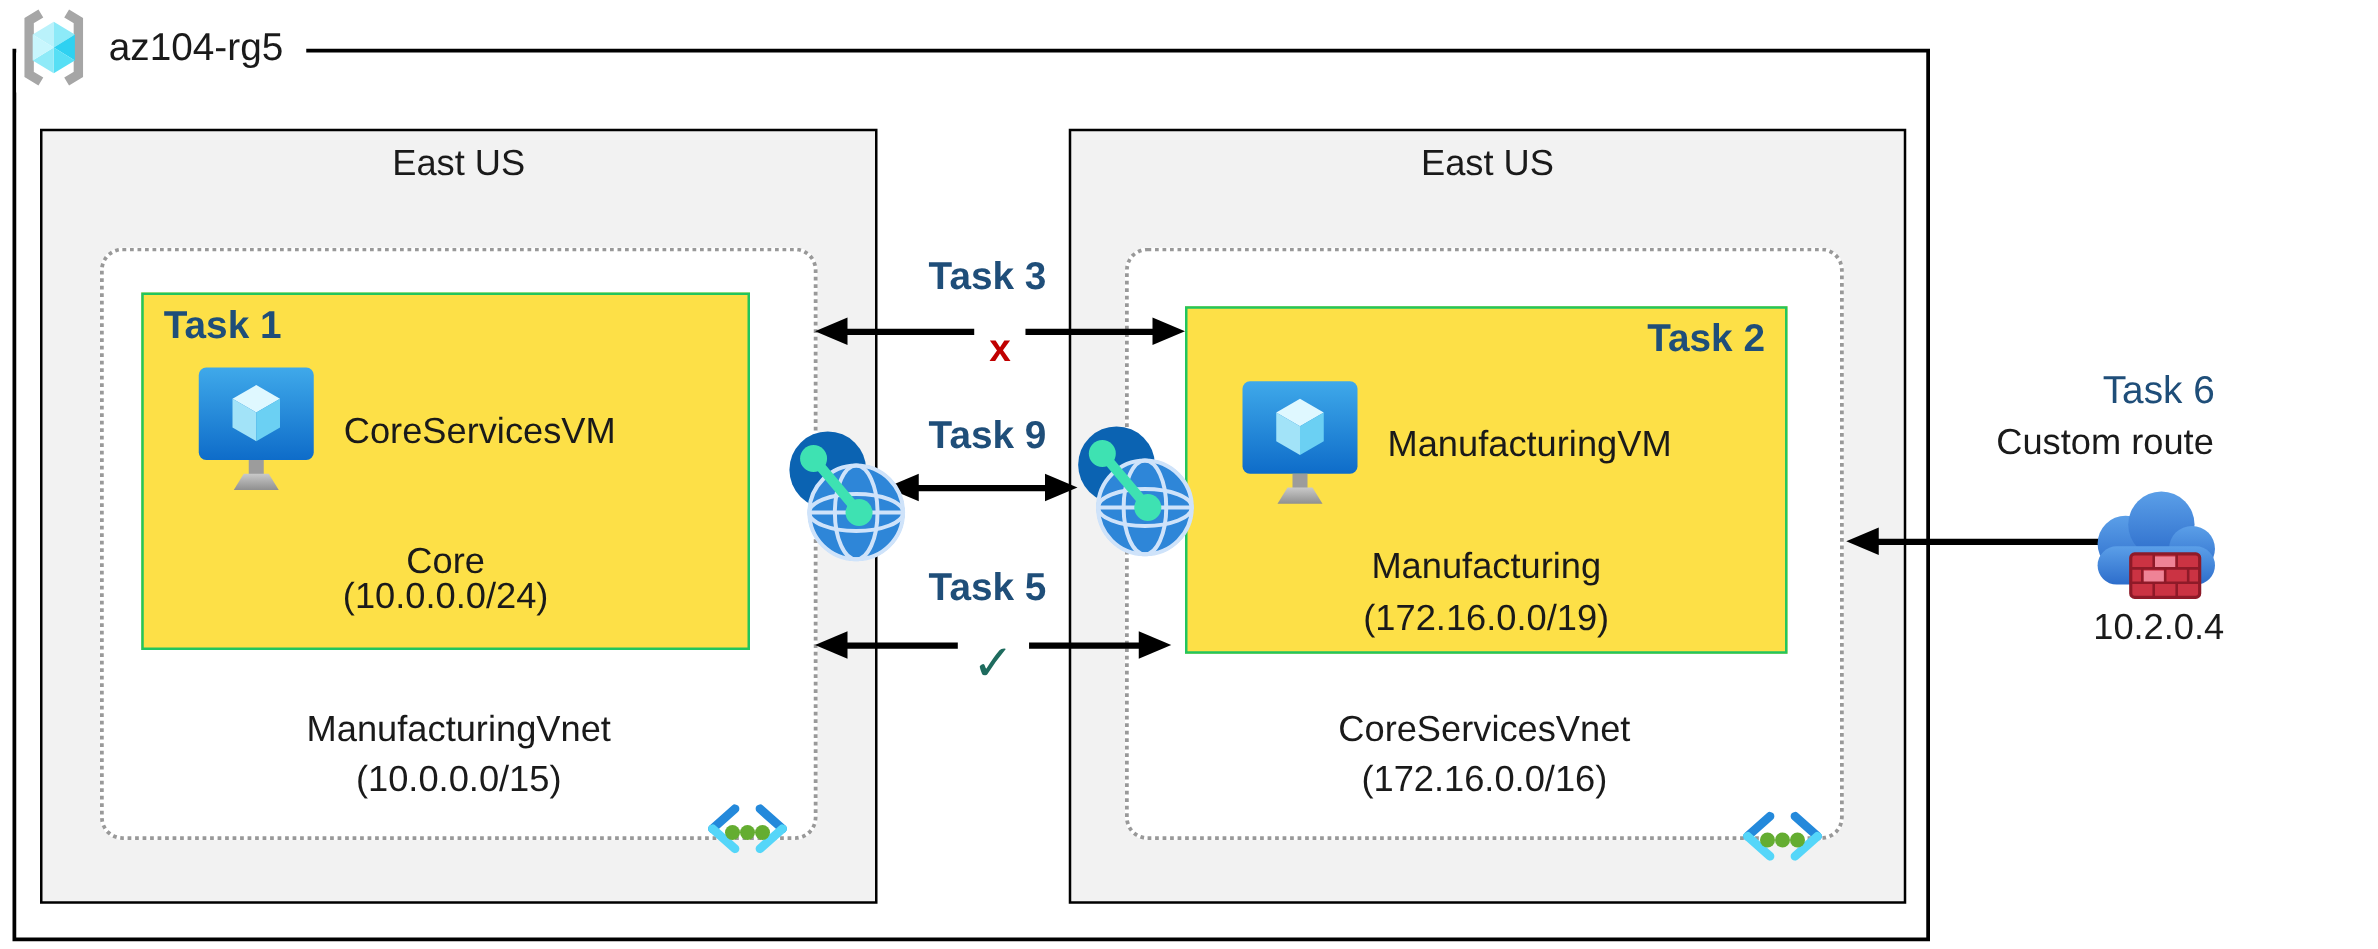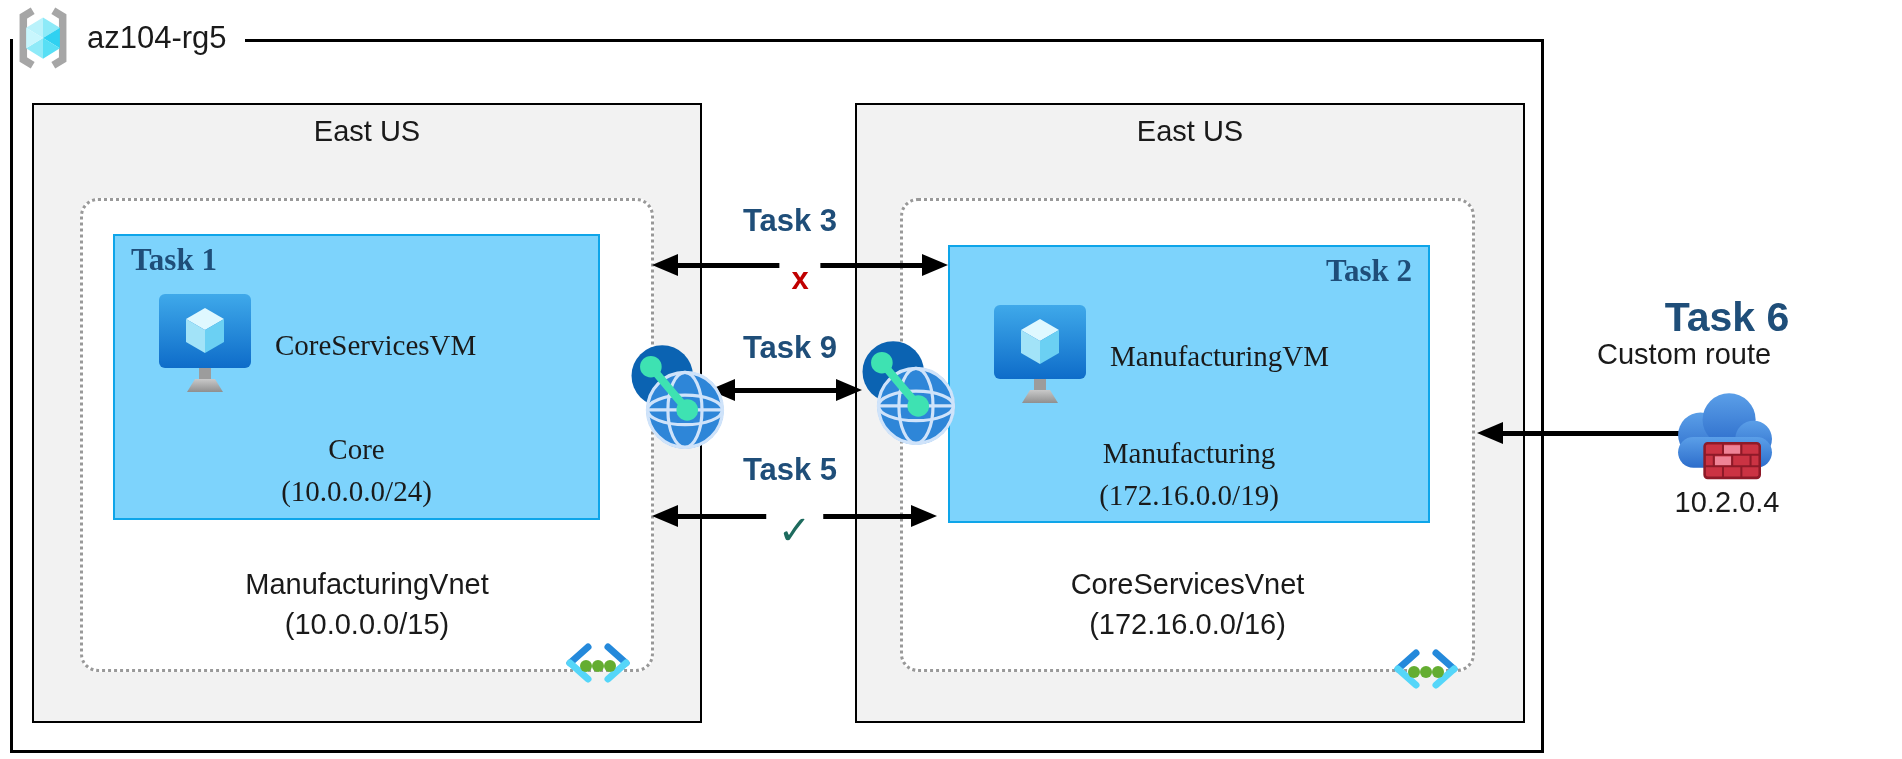--- a/index.html
+++ b/index.html
@@ -16,30 +16,30 @@
   .region-left{left:32px;}
   .region-right{left:855px;}
   .region-title{position:absolute;top:10px;left:0;width:100%;text-align:center;font-size:29px;}
 
   
   .vnet-box{position:absolute;top:198px;height:474px;background:#fff;border:3px dotted #999;border-radius:18px;box-sizing:border-box;}
   .vnet-left{left:80px;width:574px;}
   .vnet-right{left:900px;width:575px;}
 
   
-  .subnet-box{position:absolute;background:#7dd3fc;border:2px solid #0ea5e9;box-sizing:border-box;font-family:Liberation Serif, serif;}
+  .subnet-box{position:absolute;background:#fde047;border:2px solid #22c55e;box-sizing:border-box;}
   .subnet-left{left:113px;top:234px;width:487px;height:286px;}
   .subnet-right{left:948px;top:245px;width:482px;height:278px;}
   .task-label{position:absolute;font-size:31px;font-weight:700;color:#1f4e79;}
   .tl-left{left:16px;top:6px;}
   .tl-right{right:16px;top:6px;}
   .vm-row{position:absolute;left:42px;top:56px;right:8px;display:flex;align-items:center;gap:22px;}
   .vm-name{font-size:29px;}
   .subnet-name{position:absolute;left:0;width:100%;text-align:center;font-size:29px;}
-  .sn-left{top:197px;} .sc-left{top:239px;}
+  .sn-left{top:197px;} .sc-left{top:225px;}
   .sn-right{top:190px;} .sc-right{top:232px;}
   .subnet-cidr{position:absolute;left:0;width:100%;text-align:center;font-size:29px;}
 
   
   .vnet-label{position:absolute;text-align:center;font-size:29px;line-height:40px;}
   .vl-left{left:80px;top:564px;width:574px;}
   .vl-right{left:900px;top:564px;width:575px;}
 
   
   .arrow{position:absolute;height:26px;}
@@ -62,21 +62,21 @@
 
   
   .peer-icon{position:absolute;width:100px;height:108px;}
   .peer-left{left:627px;top:344px;}
   .peer-right{left:858px;top:340px;}
   .vneticon{position:absolute;width:72px;height:48px;}
   .vi-left{left:562px;top:639px;}
   .vi-right{left:1390px;top:645px;}
 
   
-  .cr-task{position:absolute;left:1597px;top:294px;width:260px;text-align:center;font-size:41px;font-weight:700;color:#1f4e79;}
+  .cr-task{position:absolute;left:1597px;top:294px;width:260px;text-align:center;font-size:31px;font-weight:400;color:#1f4e79;}
   .cr-title{position:absolute;left:1597px;top:338px;width:260px;font-size:29px;}
   .cloud-icon{position:absolute;left:1663px;top:386px;width:122px;height:98px;}
   .cr-ip{position:absolute;left:1617px;top:486px;width:220px;text-align:center;font-size:29px;}
 </style>
 </head>
 <body>
 
 <div class="canvas">
 
   <div class="rg-box"></div>

